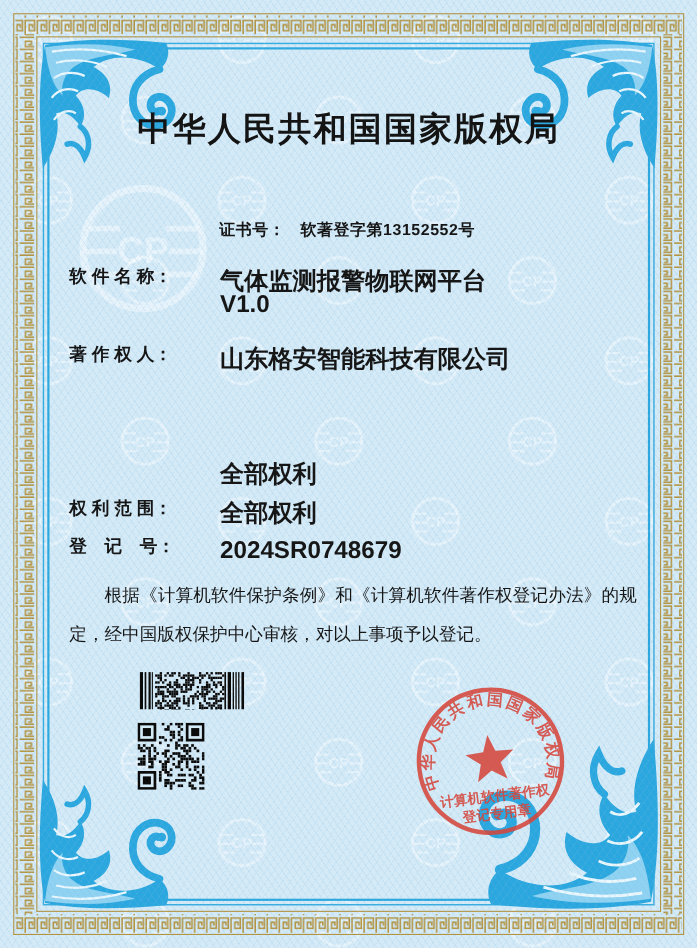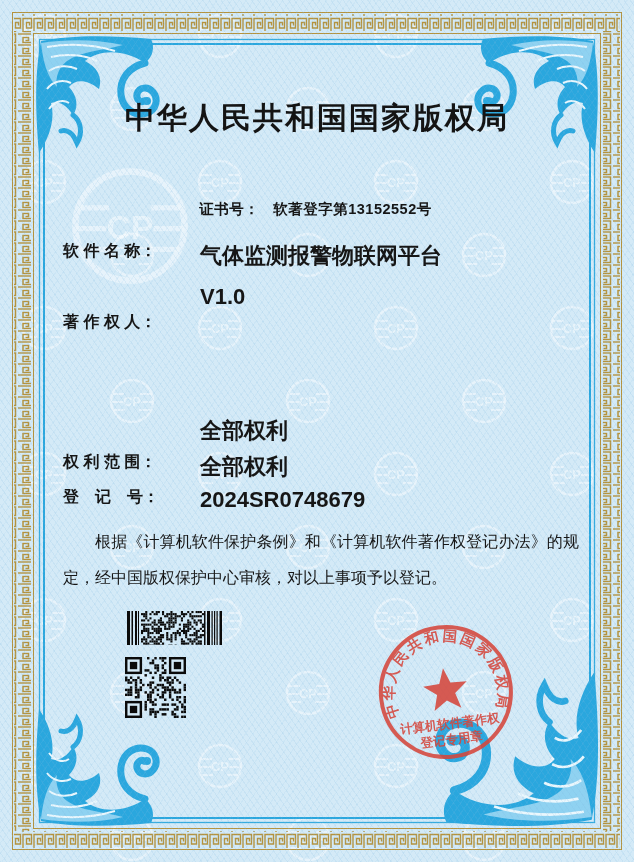--- a/index.html
+++ b/index.html
@@ -27,21 +27,21 @@
     font-size:14.5px;font-weight:bold;letter-spacing:.5px;}
   .certno .gap{display:inline-block;width:14px;}
   .field-label{left:63px;font-size:16px;font-weight:bold;white-space:pre;}
   .field-value{left:200px;font-size:22px;font-weight:bold;}
   .statement{top:524px;left:63px;width:516px;font-size:16px;font-weight:normal;
     line-height:35.5px;text-indent:32px;text-align:justify;}
   .barcode{top:611px;left:127px;width:95px;height:34px;}
   .qrcode{top:657px;left:125px;width:61px;height:61px;}
   .seal{top:607px;left:360px;width:172px;height:172px;transform:rotate(-7deg);}
   .issue-date{top:753px;left:380px;font-size:17px;font-weight:bold;letter-spacing:1px;color:#101010;}
-  .v2{top:264px;margin-top:20px;}
+  .v2{top:264px;}
 </style>
 </head>
 <body>
 
 <div class="page">
 
   <svg class="bg-svg" width="634" height="862" viewBox="0 0 634 862">
     <defs>
       <g id="wme">
         <circle r="21" fill="none" stroke="rgba(255,255,255,0.8)" stroke-width="2.5"></circle>
@@ -106,20 +106,21 @@
 
     <div class="abs certno">
       <span>证书号：</span><span class="gap"></span><span>软著登字第13152552号</span>
     </div>
 
     <div class="abs field-label" style="top:241px">软 件 名 称：</div>
     <div class="abs field-value" style="top:241px">气体监测报警物联网平台</div>
     <div class="abs field-value v2">V1.0</div>
 
     <div class="abs field-label" style="top:312px">著 作 权 人：</div>
+    <div class="abs field-value" style="top:312px">山东格安智能科技有限公司</div>
 
     <div class="abs field-value" style="top:416px">全部权利</div>
 
     <div class="abs field-label" style="top:452px">权 利 范 围：</div>
     <div class="abs field-value" style="top:452px">全部权利</div>
 
     <div class="abs field-label" style="top:487px">登　记　号：</div>
     <div class="abs field-value" style="top:487px">2024SR0748679</div>
 
     <div class="abs statement">根据《计算机软件保护条例》和《计算机软件著作权登记办法》的规定，经中国版权保护中心审核，对以上事项予以登记。</div>

